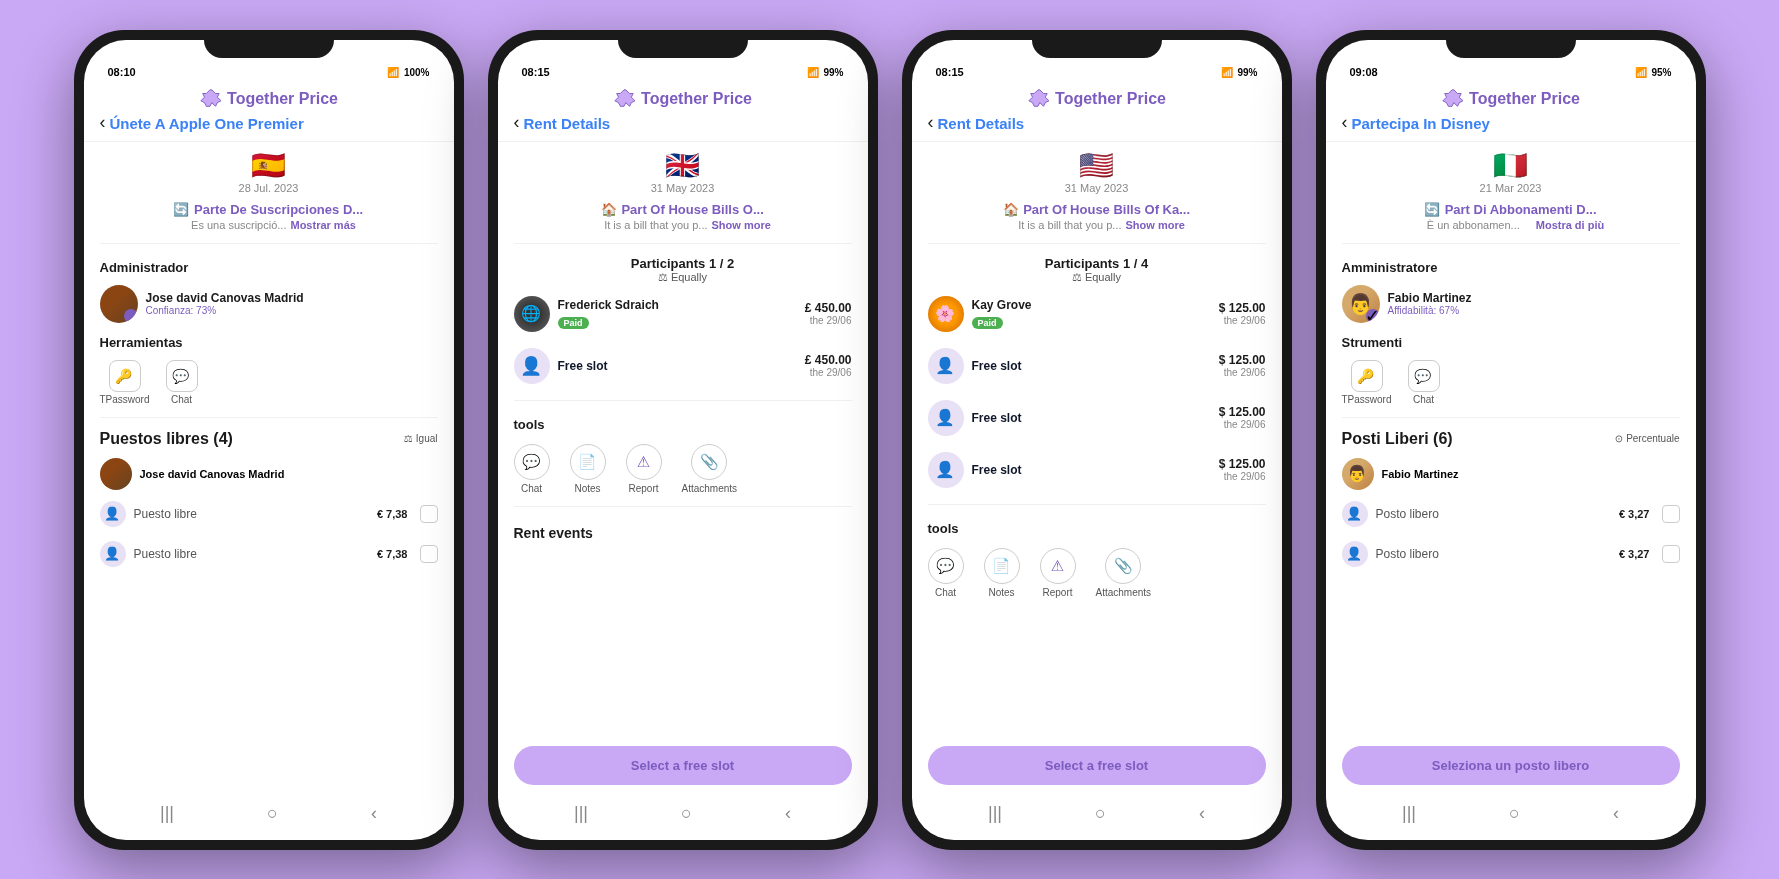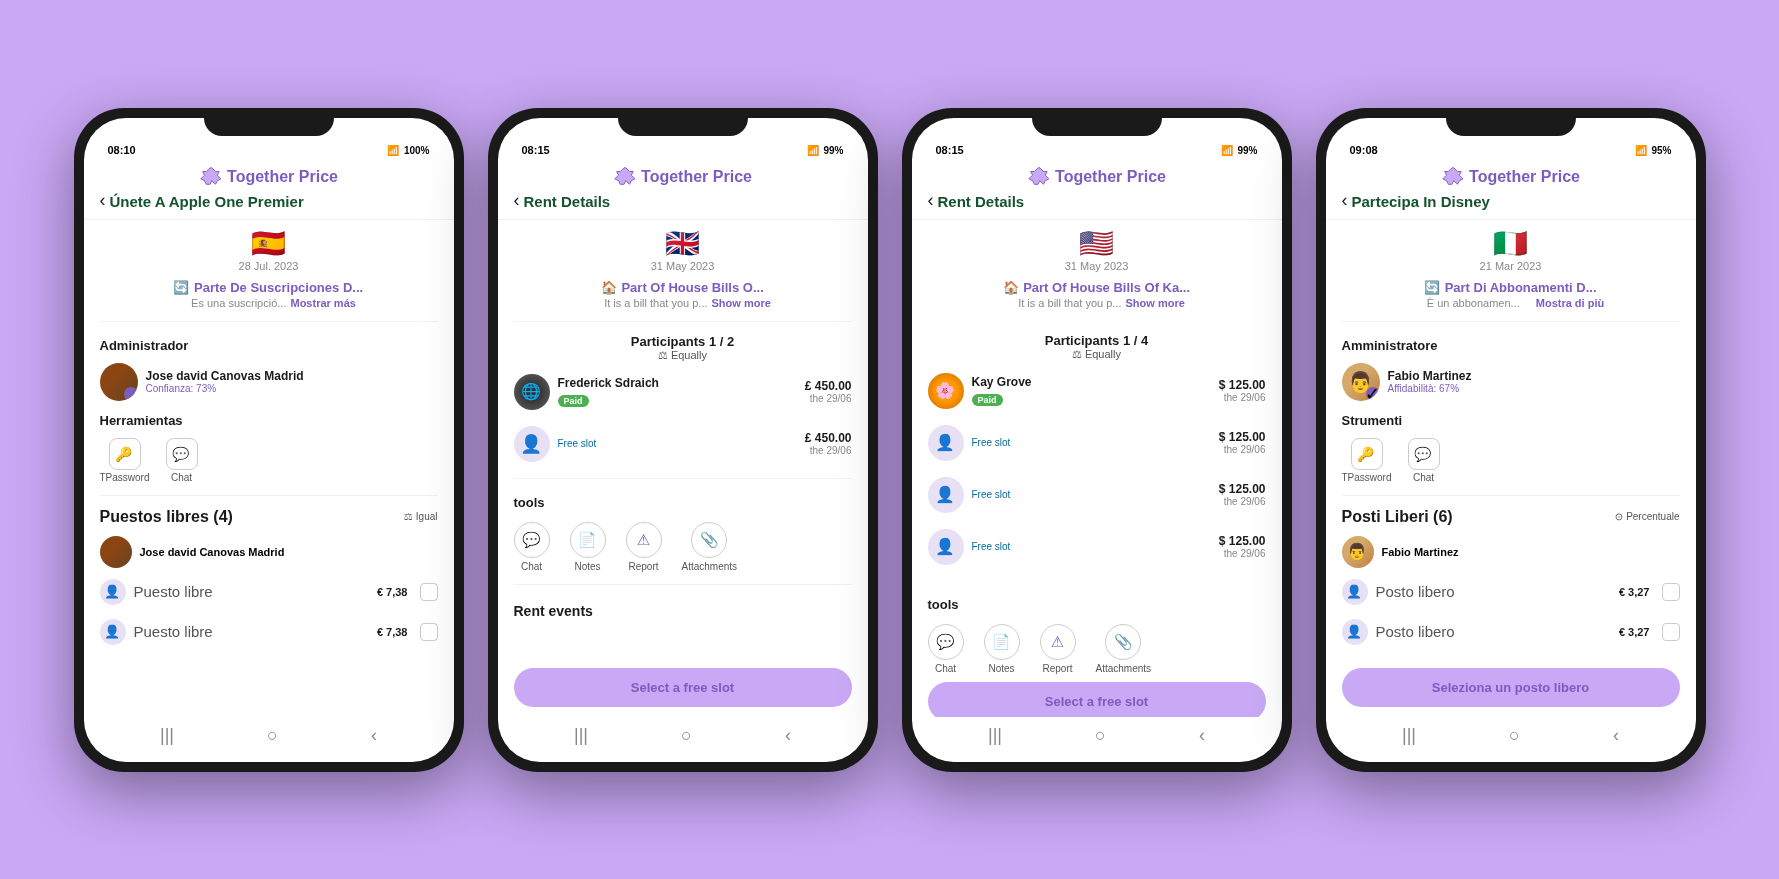--- a/index.html
+++ b/index.html
@@ -11,21 +11,21 @@
       align-items: center;
       justify-content: center;
       gap: 24px;
       font-family: -apple-system, BlinkMacSystemFont, 'Segoe UI', sans-serif;
       overflow: hidden;
     }
 
     
     .phone {
       width: 390px;
-      height: 664px;
+      height: 820px;
       background: #1a1a1a;
       border-radius: 50px;
       padding: 10px;
       box-shadow: 0 20px 60px rgba(0,0,0,0.4);
       position: relative;
       flex-shrink: 0;
     }
     .phone-inner {
       width: 100%;
       height: 100%;
@@ -86,21 +86,21 @@
       color: #7c5cbf;
     }
     .app-title {
       font-size: 16px;
       font-weight: 700;
       color: #7c5cbf;
     }
     .page-title {
       font-size: 15px;
       font-weight: 700;
-      color: #14532d;
+      color: #3b82f6;
       margin-top: 2px;
     }
     .back-row {
       display: flex;
       align-items: center;
       width: 100%;
       margin-top: 2px;
     }
     .back-arrow {
       font-size: 18px;
@@ -278,22 +278,23 @@
       display: inline-block;
       background: #4caf50;
       color: #fff;
       font-size: 9px;
       font-weight: 700;
       padding: 1px 6px;
       border-radius: 8px;
       margin-top: 1px;
     }
     .free-slot-label {
-      font-size: 10px;
-      color: #0369a1;
+      font-size: 12px;
+      color: #0f172a;
+      font-weight: bold;
     }
     .participant-price {
       text-align: right;
     }
     .price-amount {
       font-size: 12px;
       font-weight: 600;
       color: #1a1a1a;
     }
     .price-date {
@@ -385,21 +386,21 @@
       background: #e8e0f5;
       display: flex;
       align-items: center;
       justify-content: center;
       font-size: 13px;
       color: #7c5cbf;
       flex-shrink: 0;
     }
     .puesto-name {
       flex: 1;
-      font-size: 15px;
+      font-size: 12px;
       color: #555;
     }
     .puesto-price {
       font-size: 11px;
       font-weight: 600;
       color: #1a1a1a;
     }
     
     .rent-events-label {
       font-size: 14px;

